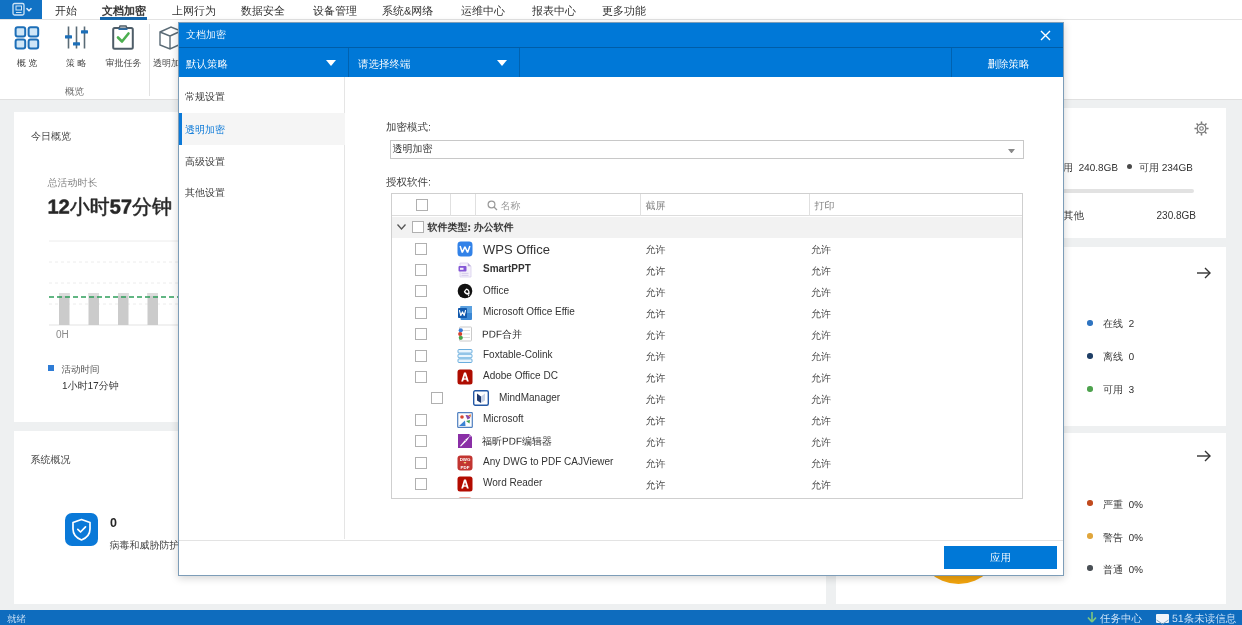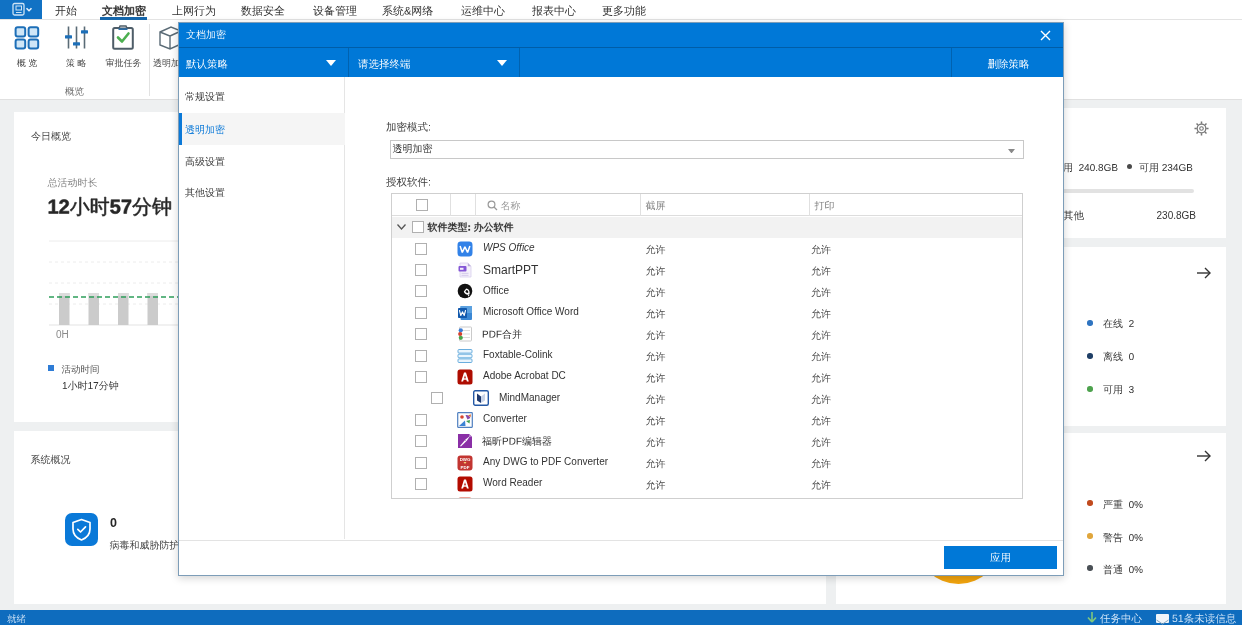--- a/index.html
+++ b/index.html
@@ -247,35 +247,35 @@
       <div class="abs" style="left:37px;top:3.5px;font-size:10px;font-weight:bold;color:#222;"></div>
     </div>
 
     <div id="rows">
     <div class="abs" style="left:0;top:44.0px;width:631px;height:21.4px;">
       <div class="abs" style="left:23.5px;top:4.5px;width:12px;height:12px;border:1px solid #b0b0b0;background:#fff;"></div>
       <span class="abs" style="left:65.5px;top:2.5px;"><svg width="16" height="16" viewBox="0 0 16 16">
               <rect x="0.5" y="0.5" width="15" height="15" rx="3.4" fill="#3282e8"></rect>
               <path d="M3.1 5 L5.3 11.4 L7.9 5.9 L10.6 11.4 L12.9 5" fill="none" stroke="#fff" stroke-width="1.5" stroke-linejoin="bevel"></path>
             </svg></span>
-      <div class="abs" style="left:91.5px;top:4px;font-size:10px;color:#333;white-space:nowrap;font-style:italic;">WPS Office</div>
+      <div class="abs" style="left:91.5px;top:4px;font-size:13px;color:#333;white-space:nowrap;">WPS Office</div>
       <div class="abs" style="left:255px;top:5px;font-size:10px;color:#4a4a4a;"></div>
       <div class="abs" style="left:420.5px;top:5px;font-size:10px;color:#4a4a4a;"></div>
     </div>
     <div class="abs" style="left:0;top:65.4px;width:631px;height:21.4px;">
       <div class="abs" style="left:23.5px;top:4.5px;width:12px;height:12px;border:1px solid #b0b0b0;background:#fff;"></div>
       <span class="abs" style="left:65.5px;top:2.5px;"><svg width="16" height="16" viewBox="0 0 16 16">
               <path d="M3 1 H10.8 L14 4.2 V15 H3 Z" fill="#f4f0fb" stroke="#d8cfee" stroke-width="0.8"></path>
               <path d="M10.8 1 L14 4.2 H10.8 Z" fill="#b9a9d9"></path>
               <rect x="1.5" y="4" width="8" height="5.6" rx="1" fill="#8456d6"></rect>
               <rect x="3" y="5.8" width="3.5" height="2" fill="#fff" opacity="0.9"></rect>
               <rect x="4.5" y="10.8" width="7" height="1.1" fill="#d6cceb"></rect>
               <rect x="4.5" y="12.8" width="7" height="1.1" fill="#d6cceb"></rect>
             </svg></span>
-      <div class="abs" style="left:91.5px;top:4px;font-size:12px;color:#333;white-space:nowrap;">SmartPPT</div>
+      <div class="abs" style="left:91.5px;top:4px;font-size:10px;color:#333;white-space:nowrap;font-weight:bold;">SmartPPT</div>
       <div class="abs" style="left:255px;top:5px;font-size:10px;color:#4a4a4a;"></div>
       <div class="abs" style="left:420.5px;top:5px;font-size:10px;color:#4a4a4a;"></div>
     </div>
     <div class="abs" style="left:0;top:86.8px;width:631px;height:21.4px;">
       <div class="abs" style="left:23.5px;top:4.5px;width:12px;height:12px;border:1px solid #b0b0b0;background:#fff;"></div>
       <span class="abs" style="left:65.5px;top:2.5px;"><svg width="16" height="16" viewBox="0 0 16 16">
               <circle cx="8" cy="8" r="7.3" fill="#111"></circle>
               <path d="M9.2 5.5 C12 6 13.2 8.6 12.4 11.5 C10 12.4 7.3 11.2 6.8 8.6 Z" fill="#fff"></path>
               <path d="M9.5 7 C10.8 7.3 11.5 8.4 11.2 9.8 C9.9 10.2 8.6 9.5 8.4 8.2 Z" fill="#111"></path>
               <path d="M10.8 11.8 L12.6 12.6 L11.2 13.4 Z" fill="#fff"></path>
@@ -285,21 +285,21 @@
       <div class="abs" style="left:420.5px;top:5px;font-size:10px;color:#4a4a4a;"></div>
     </div>
     <div class="abs" style="left:0;top:108.2px;width:631px;height:21.4px;">
       <div class="abs" style="left:23.5px;top:4.5px;width:12px;height:12px;border:1px solid #b0b0b0;background:#fff;"></div>
       <span class="abs" style="left:65.5px;top:2.5px;"><svg width="16" height="16" viewBox="0 0 16 16">
               <rect x="3.5" y="1" width="11.5" height="14" rx="1" fill="#3a87d4"></rect>
               <rect x="3.5" y="1" width="11.5" height="7" fill="#5ba1e0"></rect>
               <rect x="1" y="3" width="9" height="10" rx="0.8" fill="#1259ad"></rect>
               <path d="M2.5 5.5 L3.8 10.5 L5.5 6.8 L7.2 10.5 L8.5 5.5" fill="none" stroke="#fff" stroke-width="1.1" stroke-linejoin="round" stroke-linecap="round"></path>
             </svg></span>
-      <div class="abs" style="left:91.5px;top:4px;font-size:10px;color:#333;white-space:nowrap;">Microsoft Office Word</div>
+      <div class="abs" style="left:91.5px;top:4px;font-size:10px;color:#333;white-space:nowrap;">Microsoft Office Effie</div>
       <div class="abs" style="left:255px;top:5px;font-size:10px;color:#4a4a4a;"></div>
       <div class="abs" style="left:420.5px;top:5px;font-size:10px;color:#4a4a4a;"></div>
     </div>
     <div class="abs" style="left:0;top:129.6px;width:631px;height:21.4px;">
       <div class="abs" style="left:23.5px;top:4.5px;width:12px;height:12px;border:1px solid #b0b0b0;background:#fff;"></div>
       <span class="abs" style="left:65.5px;top:2.5px;"><svg width="16" height="16" viewBox="0 0 16 16">
               <rect x="2.5" y="1" width="12" height="14" rx="0.8" fill="#fff" stroke="#c4c4c4" stroke-width="0.9"></rect>
               <rect x="6" y="4" width="7" height="1" fill="#dcdcdc"></rect>
               <rect x="6" y="7.5" width="7" height="1" fill="#dcdcdc"></rect>
               <rect x="6" y="11" width="7" height="1" fill="#dcdcdc"></rect>
@@ -324,21 +324,21 @@
       <div class="abs" style="left:255px;top:5px;font-size:10px;color:#4a4a4a;"></div>
       <div class="abs" style="left:420.5px;top:5px;font-size:10px;color:#4a4a4a;"></div>
     </div>
     <div class="abs" style="left:0;top:172.4px;width:631px;height:21.4px;">
       <div class="abs" style="left:23.5px;top:4.5px;width:12px;height:12px;border:1px solid #b0b0b0;background:#fff;"></div>
       <span class="abs" style="left:65.5px;top:2.5px;"><svg width="16" height="16" viewBox="0 0 16 16">
               <rect x="0.5" y="0.5" width="15" height="15" rx="2.5" fill="#ae0c00"></rect>
               <path d="M4.2 12.6 L7 3.6 H9 L11.8 12.6 H9.9 L8 6.2 L6.1 12.6 Z" fill="#fff"></path>
               <rect x="5.8" y="9.3" width="4.4" height="1.4" fill="#fff"></rect>
             </svg></span>
-      <div class="abs" style="left:91.5px;top:4px;font-size:10px;color:#333;white-space:nowrap;">Adobe Acrobat DC</div>
+      <div class="abs" style="left:91.5px;top:4px;font-size:10px;color:#333;white-space:nowrap;">Adobe Office DC</div>
       <div class="abs" style="left:255px;top:5px;font-size:10px;color:#4a4a4a;"></div>
       <div class="abs" style="left:420.5px;top:5px;font-size:10px;color:#4a4a4a;"></div>
     </div>
     <div class="abs" style="left:16px;top:193.8px;width:631px;height:21.4px;">
       <div class="abs" style="left:23.5px;top:4.5px;width:12px;height:12px;border:1px solid #b0b0b0;background:#fff;"></div>
       <span class="abs" style="left:65.5px;top:2.5px;"><svg width="16" height="16" viewBox="0 0 16 16">
               <rect x="0.7" y="0.7" width="14.6" height="14.6" rx="1.5" fill="#fff" stroke="#2458a5" stroke-width="1.4"></rect>
               <path d="M4 3.5 L8 6.5 L8 13 L4 10.5 Z" fill="#1f3a70"></path>
               <path d="M12 3.5 L8 6.5 L8 13 L12 10.5 Z" fill="#c9d4e8"></path>
             </svg></span>
@@ -349,21 +349,21 @@
     <div class="abs" style="left:0;top:215.2px;width:631px;height:21.4px;">
       <div class="abs" style="left:23.5px;top:4.5px;width:12px;height:12px;border:1px solid #b0b0b0;background:#fff;"></div>
       <span class="abs" style="left:65.5px;top:2.5px;"><svg width="16" height="16" viewBox="0 0 16 16">
               <rect x="0.7" y="0.7" width="14.6" height="14.6" rx="0.5" fill="#fdfdfd" stroke="#4f7fc0" stroke-width="1.2"></rect>
               <path d="M2 14 L8 8.5 L8.5 14 Z" fill="#3b82d4"></path>
               <circle cx="5" cy="5" r="1.8" fill="#d6452e"></circle>
               <path d="M8.5 3 C11 2.5 13 4 13.4 6 L10.5 7.5 Z" fill="#8a4ba8"></path>
               <path d="M9 9 L13 8 L12.5 11.5 Z" fill="#3f9e4f"></path>
               <path d="M11 3.5 L13.8 2.2 L13.8 5 Z" fill="#e07030"></path>
             </svg></span>
-      <div class="abs" style="left:91.5px;top:4px;font-size:10px;color:#333;white-space:nowrap;">Converter</div>
+      <div class="abs" style="left:91.5px;top:4px;font-size:10px;color:#333;white-space:nowrap;">Microsoft</div>
       <div class="abs" style="left:255px;top:5px;font-size:10px;color:#4a4a4a;"></div>
       <div class="abs" style="left:420.5px;top:5px;font-size:10px;color:#4a4a4a;"></div>
     </div>
     <div class="abs" style="left:0;top:236.6px;width:631px;height:21.4px;">
       <div class="abs" style="left:23.5px;top:4.5px;width:12px;height:12px;border:1px solid #b0b0b0;background:#fff;"></div>
       <span class="abs" style="left:65.5px;top:2.5px;"><svg width="16" height="16" viewBox="0 0 16 16">
               <path d="M1 1 H12.2 L15 3.8 V15 H1 Z" fill="#8a2fa6"></path>
               <path d="M12.2 1 L15 3.8 H12.2 Z" fill="#c18ed4"></path>
               <path d="M2.8 13.2 L8.5 6.5 L13 3 L9.8 7.8 L4.2 13.2 Z" fill="#fff"></path>
               <path d="M8.2 7 L9.3 8.1" stroke="#8a2fa6" stroke-width="0.7"></path>
@@ -373,21 +373,21 @@
       <div class="abs" style="left:420.5px;top:5px;font-size:10px;color:#4a4a4a;"></div>
     </div>
     <div class="abs" style="left:0;top:258.0px;width:631px;height:21.4px;">
       <div class="abs" style="left:23.5px;top:4.5px;width:12px;height:12px;border:1px solid #b0b0b0;background:#fff;"></div>
       <span class="abs" style="left:65.5px;top:2.5px;"><svg width="16" height="16" viewBox="0 0 16 16">
               <rect x="0.5" y="0.5" width="15" height="15" rx="3" fill="#c23531"></rect>
               <text x="8" y="6" font-family="Liberation Sans,sans-serif" font-size="4.4" font-weight="bold" fill="#fff" text-anchor="middle">DWG</text>
               <path d="M6.5 7 H9.5 L8 9 Z" fill="#f5d77a"></path>
               <text x="8" y="13.6" font-family="Liberation Sans,sans-serif" font-size="4.4" font-weight="bold" fill="#fff" text-anchor="middle">PDF</text>
             </svg></span>
-      <div class="abs" style="left:91.5px;top:4px;font-size:10px;color:#333;white-space:nowrap;">Any DWG to PDF Converter</div>
+      <div class="abs" style="left:91.5px;top:4px;font-size:10px;color:#333;white-space:nowrap;">Any DWG to PDF CAJViewer</div>
       <div class="abs" style="left:255px;top:5px;font-size:10px;color:#4a4a4a;"></div>
       <div class="abs" style="left:420.5px;top:5px;font-size:10px;color:#4a4a4a;"></div>
     </div>
     <div class="abs" style="left:0;top:279.4px;width:631px;height:21.4px;">
       <div class="abs" style="left:23.5px;top:4.5px;width:12px;height:12px;border:1px solid #b0b0b0;background:#fff;"></div>
       <span class="abs" style="left:65.5px;top:2.5px;"><svg width="16" height="16" viewBox="0 0 16 16">
               <rect x="0.5" y="0.5" width="15" height="15" rx="2.5" fill="#b30b00"></rect>
               <path d="M4.2 12.6 L7 3.6 H9 L11.8 12.6 H9.9 L8 6.2 L6.1 12.6 Z" fill="#fff"></path>
               <rect x="5.8" y="9.3" width="4.4" height="1.4" fill="#fff"></rect>
             </svg></span>

